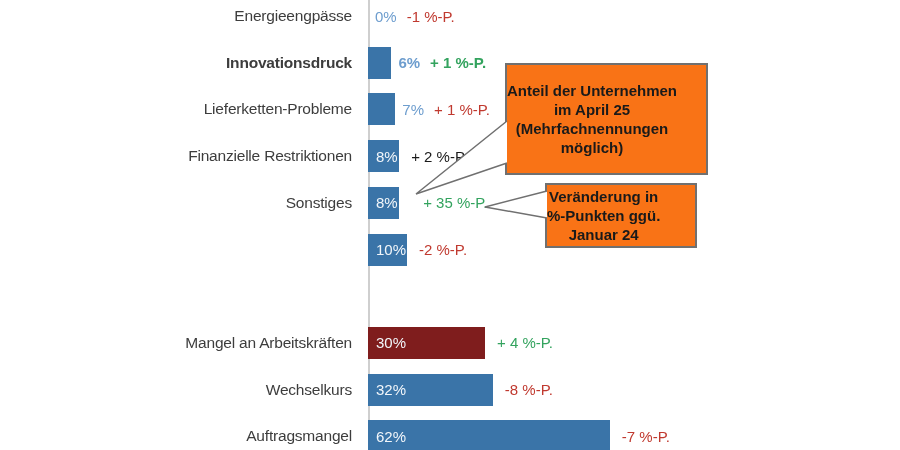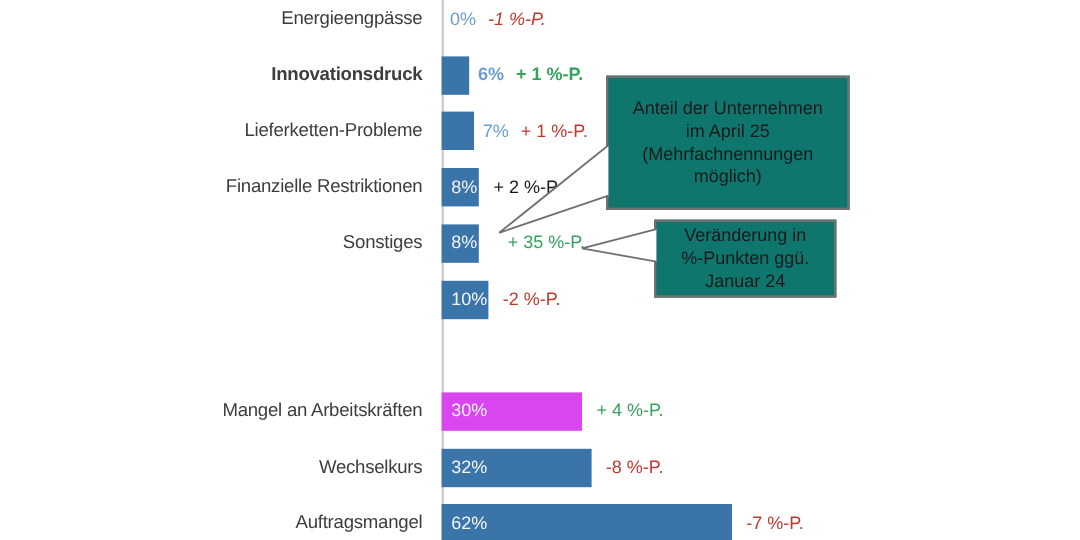--- a/index.html
+++ b/index.html
@@ -21,40 +21,40 @@
     display: flex; align-items: center;
   }
   .bar {
     height: 32px; flex: 0 0 auto; display: flex; align-items: center;
     box-sizing: border-box; padding-left: 8px; white-space: nowrap;
   }
   .share-in { font-size: 15px; }
   .share-out { font-size: 15px; margin-left: 7px; }
   .chg { font-size: 15px; white-space: pre; }
   .callout {
-    position: absolute; box-sizing: border-box; background: #0f766e;
-    display: flex; align-items: center; justify-content: center;
-    text-align: center; z-index: 2;
+    position: absolute; box-sizing: border-box; background: #f97316;
+    display: flex; align-items: center; 
+    text-align: center; z-index: 2; font-weight: bold;
   }
   .callout span { white-space: pre-line; font-size: 15px; line-height: 19px; color: #1a1a1a; }
   .callout-1 { left: 505px; top: 63px; width: 203px; height: 112px; }
   .callout-2 { left: 545px; top: 183px; width: 152px; height: 65px; }
   .tails { position: absolute; left: 0; top: 0; z-index: 3; pointer-events: none; }
 </style>
 </head>
 <body>
 
 <div class="stage">
   <div class="axis-line" id="axis" style="background: rgb(207, 207, 207); left: 368px;"></div>
   <div id="rows">
       <div class="row" style="top: -7.5px;">
         <div class="cat" style="color: rgb(61, 61, 61);">Energieengpässe</div>
         <div class="area">
           <span class="share-out" style="color: rgb(109, 157, 206);">0%</span>
-          <span class="chg" style="color: rgb(192, 57, 47); margin-left: 10px; font-style: italic;">-1 %-P.</span>
+          <span class="chg" style="color: rgb(192, 57, 47); margin-left: 10px;">-1 %-P.</span>
         </div>
       </div>
       <div class="row" style="top: 39.2px; font-weight: bold;">
         <div class="cat" style="color: rgb(61, 61, 61);">Innovationsdruck</div>
         <div class="area">
           <div class="bar" style="background: rgb(58, 116, 168); width: 23.4px;"></div>
           <span class="share-out" style="color: rgb(109, 157, 206);">6%</span>
           <span class="chg" style="color: rgb(51, 163, 94); margin-left: 10px;">+ 1 %-P.</span>
         </div>
       </div>
@@ -88,21 +88,21 @@
         <div class="area">
           <div class="bar" style="background: rgb(58, 116, 168); width: 39px;">
             <span class="share-in" style="color: rgb(242, 246, 250);">10%</span>
           </div>
           <span class="chg" style="color: rgb(192, 57, 47); margin-left: 12px;">-2 %-P.</span>
         </div>
       </div>
       <div class="row" style="top: 319.4px;">
         <div class="cat" style="color: rgb(61, 61, 61);">Mangel an Arbeitskräften</div>
         <div class="area">
-          <div class="bar" style="background: #d946ef; width: 117px;">
+          <div class="bar" style="background: #7f1d1d; width: 117px;">
             <span class="share-in" style="color: rgb(242, 246, 250);">30%</span>
           </div>
           <span class="chg" style="color: rgb(51, 163, 94); margin-left: 12px;">+ 4 %-P.</span>
         </div>
       </div>
       <div class="row" style="top: 366.1px;">
         <div class="cat" style="color: rgb(61, 61, 61);">Wechselkurs</div>
         <div class="area">
           <div class="bar" style="background: rgb(58, 116, 168); width: 124.8px;">
             <span class="share-in" style="color: rgb(242, 246, 250);">32%</span>

